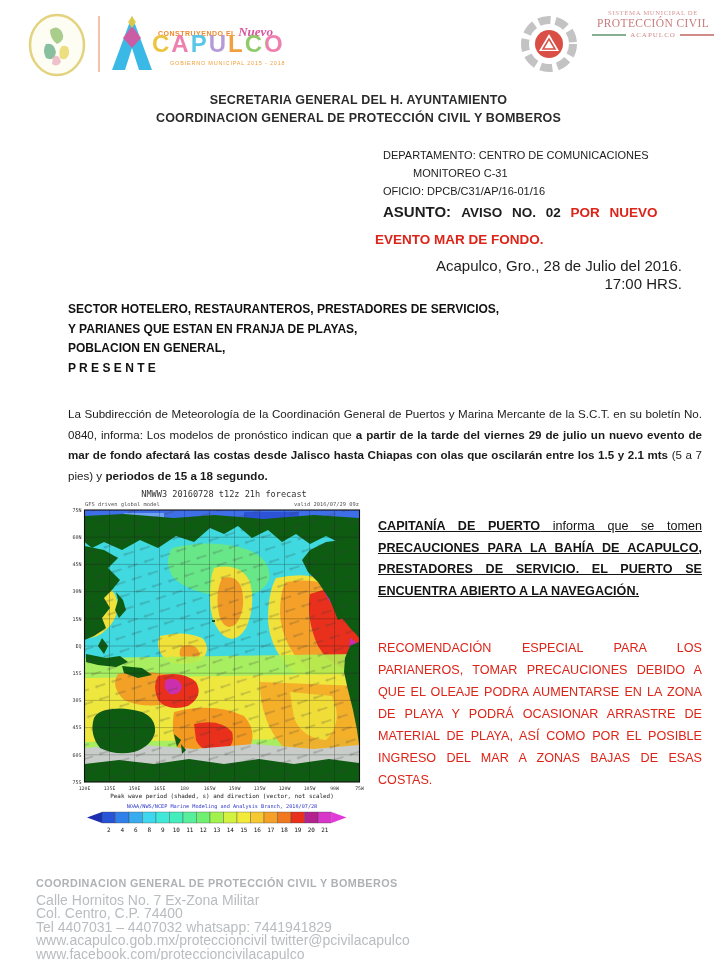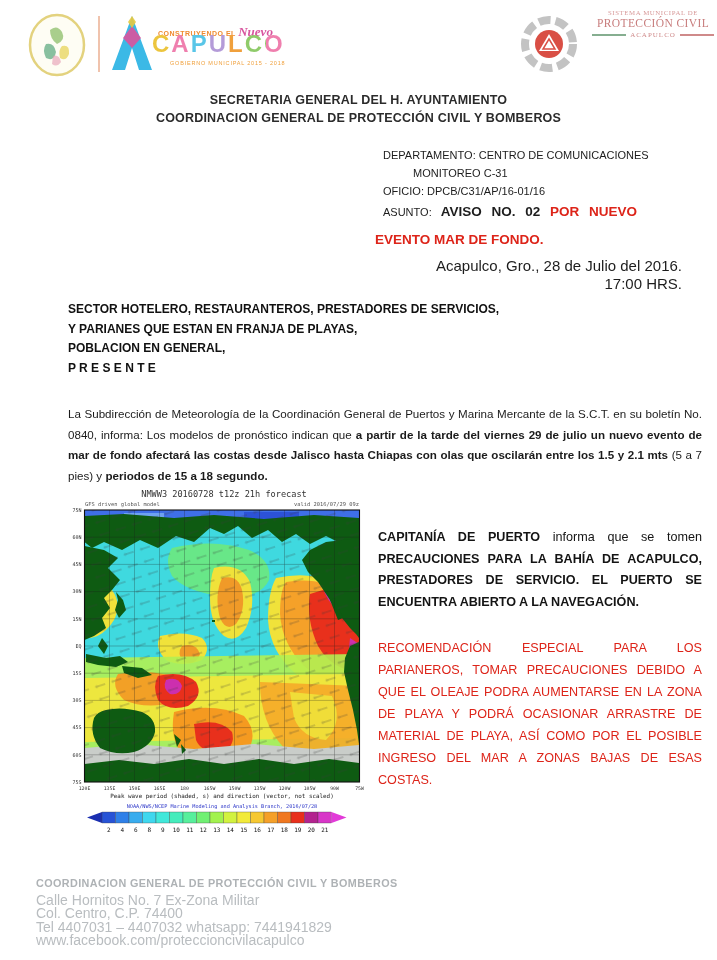--- a/index.html
+++ b/index.html
@@ -27,30 +27,30 @@
   .pclogo-text .stripes { display:flex; align-items:center; margin-top:2px; }
   .pclogo-text .stripes i { height:2px; flex:1; }
   .pclogo-text .g { background:#86ae90; }
   .pclogo-text .r { background:#cf8a8a; }
   .pclogo-text .l3 { font-size:7px; letter-spacing:1px; padding:0 4px; color:#cf8a8a; }
 
   
   #meta { left:383px; top:146px; width:310px; font-size:11px; line-height:18px; color:#1c1c1c; }
   #meta .indent { padding-left:30px; }
   #asunto { left:375px; top:198px; width:316px; font-size:13.5px; font-weight:bold; line-height:27px; }
-  #asunto .label { font-size:11px; font-weight:normal;margin-top:30px; }
+  #asunto .label { font-size:15px; font-weight:bold;margin-top:30px; }
   #asunto .l1 { word-spacing:6px; padding-left:8px; }
   #date-block { left:380px; top:257px; width:302px; text-align:right; font-size:15px; line-height:18px; }
 
   
   #addressee { left:68px; top:300px; width:560px; font-size:12px; font-weight:bold; line-height:19.5px; color:#111; }
   #intro { left:68px; top:404px; width:634px; font-size:11.6px; line-height:20.5px; text-align:justify; color:#1b1b1b; }
 
   
-  #capitania { left:378px; top:527px; width:324px; font-size:12.6px; line-height:21.5px; text-align:justify; color:#141414; }
+  #capitania { left:378px; top:516px; width:324px; font-size:12.6px; line-height:21.5px; text-align:justify; color:#141414;text-decoration:underline; }
   #recommend { left:378px; top:637px; width:324px; font-size:12.6px; line-height:22px; text-align:justify; font-weight:normal; color:#dd2419; }
 
   
   #map-wrap { left:64px; top:486px; width:306px; height:356px; }
   #map-wrap svg { width:100%; height:100%; display:block; }
 
   
   #footer { left:36px; top:877px; width:420px; color:#b9bdc0; }
   #footer .ft { font-size:10.8px; font-weight:bold; letter-spacing:.4px; color:#aeb2b5; margin-bottom:3px; }
   #footer div { font-size:14px; line-height:13.5px; }
@@ -307,16 +307,17 @@
   </div>
 
   <div class="abs" id="capitania"><span class="b">CAPITANÍA DE PUERTO</span><span> informa que se tomen </span><span class="b">PRECAUCIONES PARA LA BAHÍA DE ACAPULCO, PRESTADORES DE SERVICIO. EL PUERTO SE ENCUENTRA ABIERTO A LA NAVEGACIÓN.</span></div>
   <div class="abs" id="recommend">RECOMENDACIÓN ESPECIAL PARA LOS PARIANEROS, TOMAR PRECAUCIONES DEBIDO A QUE EL OLEAJE PODRA AUMENTARSE EN LA ZONA DE PLAYA Y PODRÁ OCASIONAR ARRASTRE DE MATERIAL DE PLAYA, ASÍ COMO POR EL POSIBLE INGRESO DEL MAR A ZONAS BAJAS DE ESAS COSTAS.</div>
 
   <div class="abs" id="footer">
     <div class="ft">COORDINACION GENERAL DE PROTECCIÓN CIVIL Y BOMBEROS</div>
   <div>Calle Hornitos No. 7 Ex-Zona Militar</div>
       <div>Col. Centro, C.P. 74400</div>
       <div>Tel 4407031 – 4407032 whatsapp: 7441941829</div>
+      <div>www.acapulco.gob.mx/proteccioncivil  twitter@pcivilacapulco</div>
       <div>www.facebook.com/proteccioncivilacapulco</div>
     </div>
 
 </div>
 
 </body></html>

